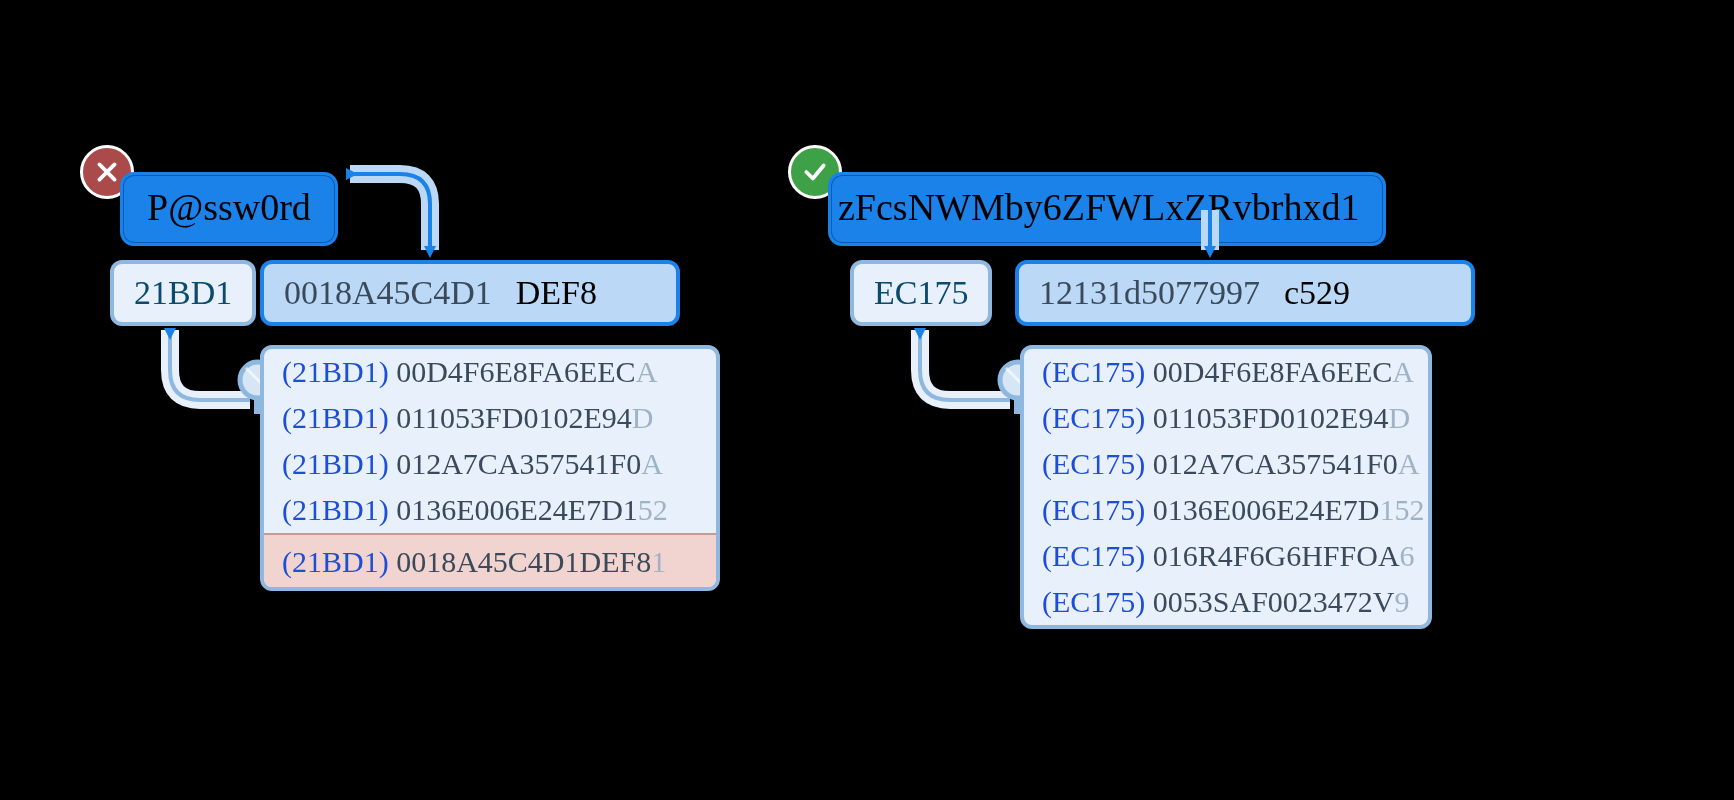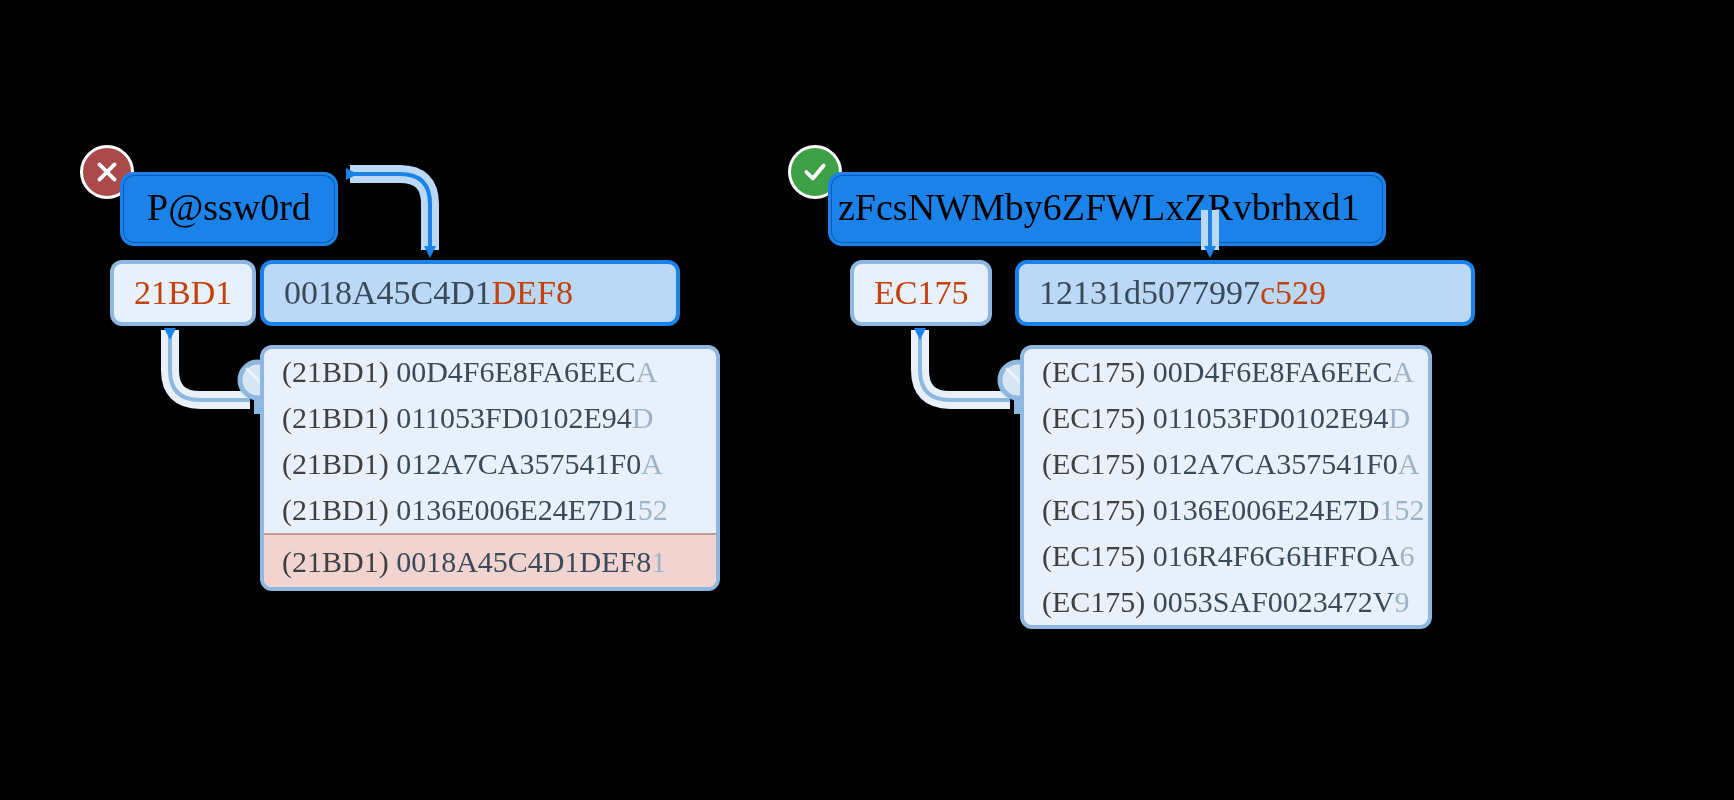--- a/index.html
+++ b/index.html
@@ -43,21 +43,21 @@
   .status.red { background: #aa4a4a; border: 3px solid #fff; }
   .status.green { background: #3fa147; border: 3px solid #fff; }
   .status svg { width: 26px; height: 26px; }
   .left .status { left: 10px; top: 5px; }
   .right .status { left: -22px; top: 5px; }
 
   
   .prefix-box {
     position: absolute;
     background: #e8f1fb;
-    color: #c2410c;
+    color: #0c4a6e;
     font-size: 34px;
     padding: 10px 20px;
     border: 4px solid #8fb8e0;
     border-radius: 12px;
   }
   .left .prefix-box { left: 40px; top: 120px; }
   .right .prefix-box { left: 40px; top: 120px; }
 
   
   .hash-box {
@@ -66,42 +66,42 @@
     border: 4px solid #1a82e8;
     border-radius: 12px;
     padding: 10px 20px;
     font-size: 34px;
     color: #3a4a5a;
     overflow: hidden;
     white-space: nowrap;
   }
   .left .hash-box { left: 190px; top: 120px; width: 420px; }
   .right .hash-box { left: 205px; top: 120px; width: 460px; }
-  .hash-box .faded { color: #c2410c; }
+  .hash-box .faded { color: #000000; margin-left: 24px; }
 
   
   .results {
     position: absolute;
     background: #e8f1fb;
     border: 4px solid #8fb8e0;
     border-radius: 12px;
     overflow: hidden;
     white-space: nowrap;
   }
   .left .results { left: 190px; top: 205px; width: 460px; }
   .right .results { left: 210px; top: 205px; width: 412px; }
 
   .result-row {
     font-size: 30px;
     color: #3a4a5a;
     padding: 6px 18px;
     overflow: hidden;
     white-space: nowrap;
   }
-  .result-row .paren { color: #404040; }
+  .result-row .paren { color: #1d4ed8; }
   .result-row .tail { color: #9fb3c6; }
   .result-row.match {
     background: #f1d4d0;
     border-top: 2px solid #c79a94;
     padding-top: 10px;
     padding-bottom: 8px;
   }
 
   
   .magnifier {

